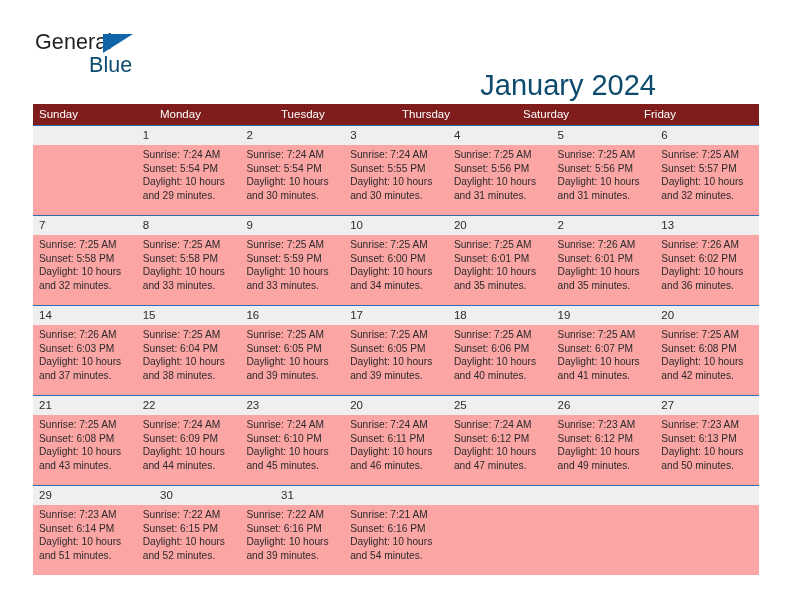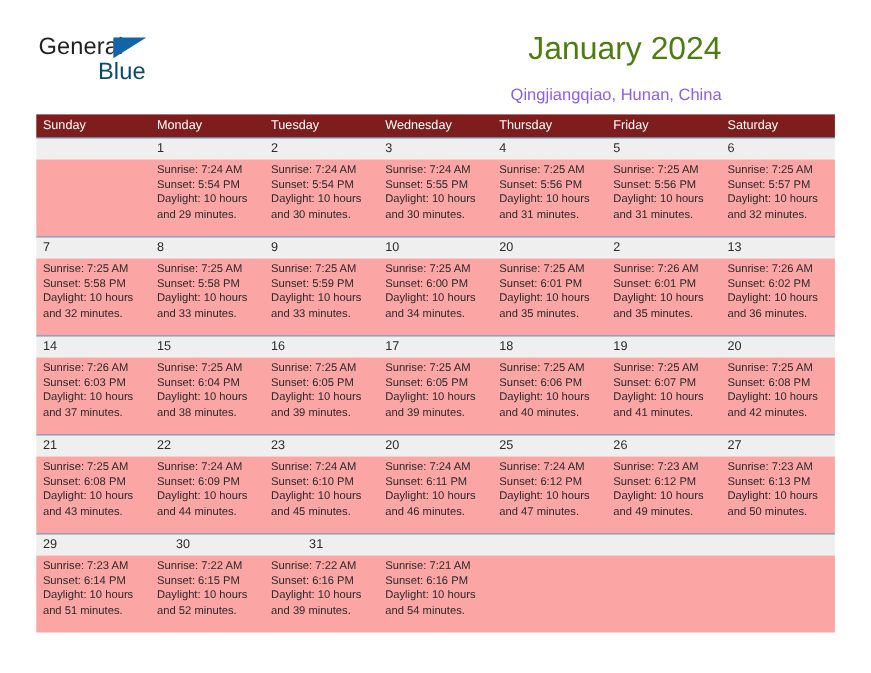--- a/index.html
+++ b/index.html
@@ -66,23 +66,24 @@
   }
 
   .title-block {
     position: absolute;
     right: 0;
     top: 0;
     text-align: right;
   }
   .cal-title {
     font-size: 29px;
-    color: #4d7c0f;
+    color: #0c4a6e;
     line-height: 34px;
     white-space: nowrap;
+    margin-top: 40px;
   }
   .cal-location {
     margin-top: 16px;
     font-size: 15px;
     color: #8b5cf6;
     line-height: 18px;
     white-space: nowrap;
   }
 
   
@@ -167,24 +168,23 @@
     </div>
 
   </div>
 
   <div class="calendar">
 
     <div class="dow-row">
       <div class="dow-cell">Sunday</div>
       <div class="dow-cell">Monday</div>
       <div class="dow-cell">Tuesday</div>
-      <div class="dow-cell">Wednesday</div>
       <div class="dow-cell">Thursday</div>
+      <div class="dow-cell">Saturday</div>
       <div class="dow-cell">Friday</div>
-      <div class="dow-cell">Saturday</div>
     </div>
 
     <div class="week">
       <div class="week-numbers">
         <div class="num-cell"></div>
         <div class="num-cell">1</div>
         <div class="num-cell">2</div>
         <div class="num-cell">3</div>
         <div class="num-cell">4</div>
         <div class="num-cell">5</div>

